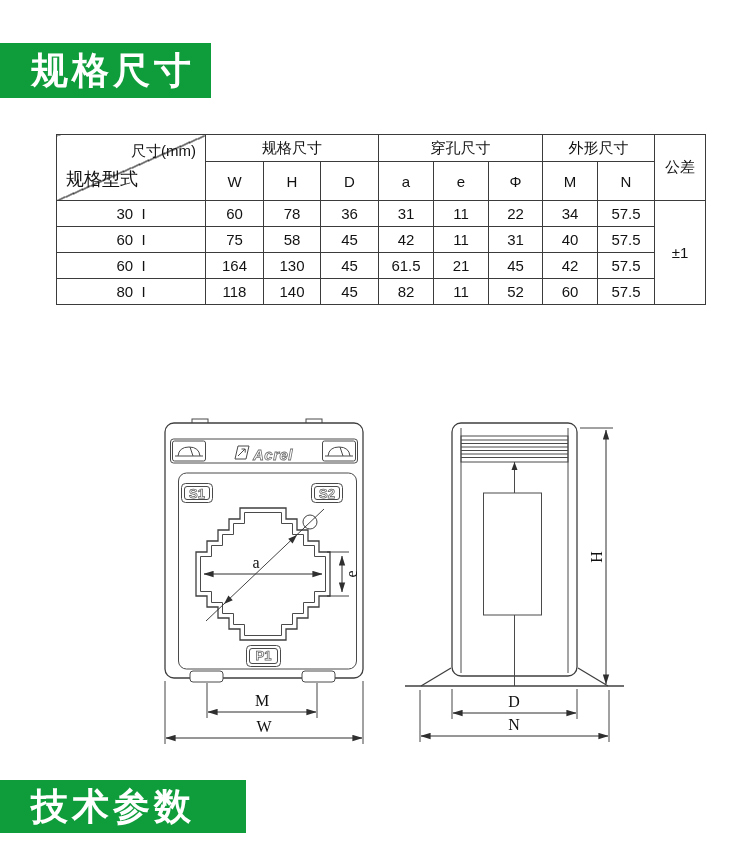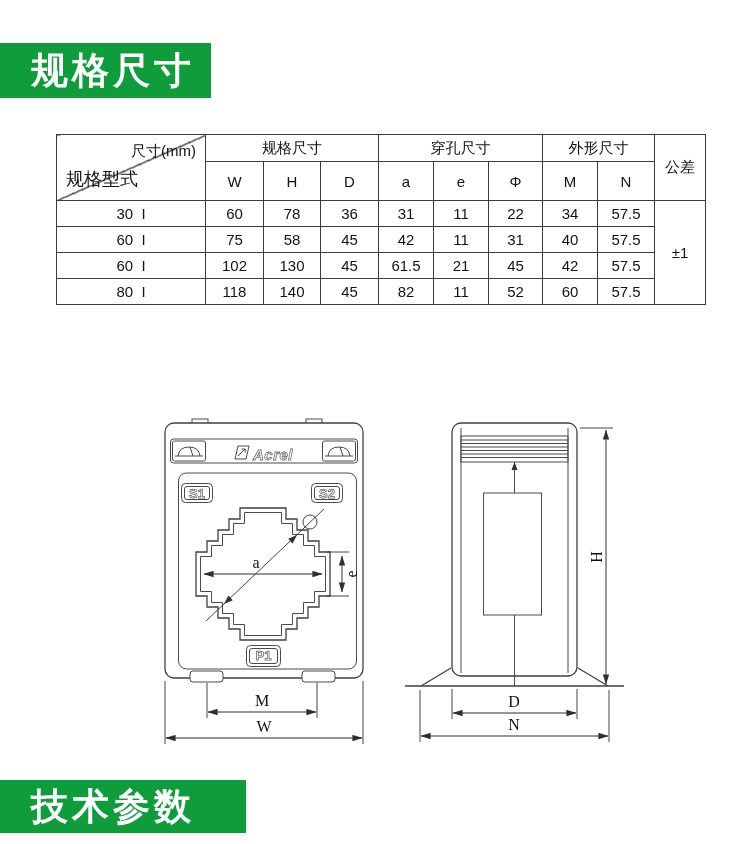--- a/index.html
+++ b/index.html
@@ -114,21 +114,21 @@
       <td>58</td>
       <td>45</td>
       <td>42</td>
       <td>11</td>
       <td>31</td>
       <td>40</td>
       <td>57.5</td>
     </tr>
     <tr>
       <td class="model-cell">60  I</td>
-      <td>102</td>
+      <td>164</td>
       <td>130</td>
       <td>45</td>
       <td>61.5</td>
       <td>21</td>
       <td>45</td>
       <td>42</td>
       <td>57.5</td>
     </tr>
     <tr>
       <td class="model-cell">80  I</td>

